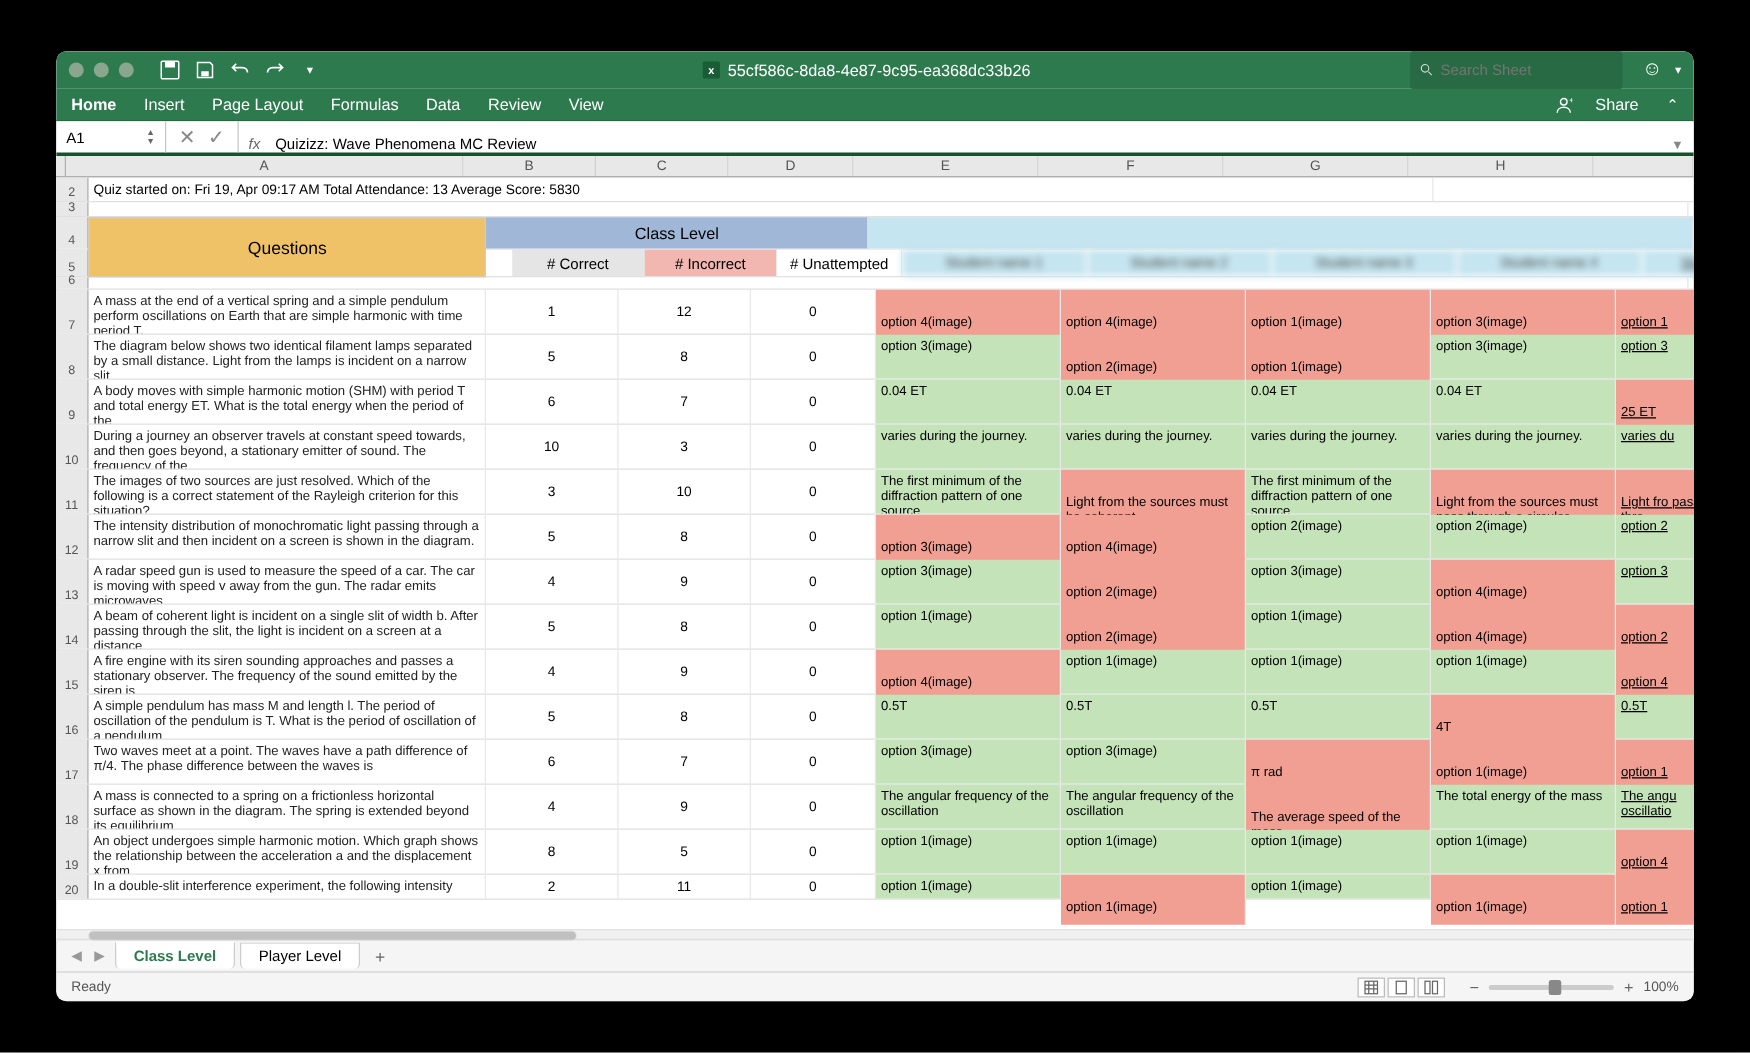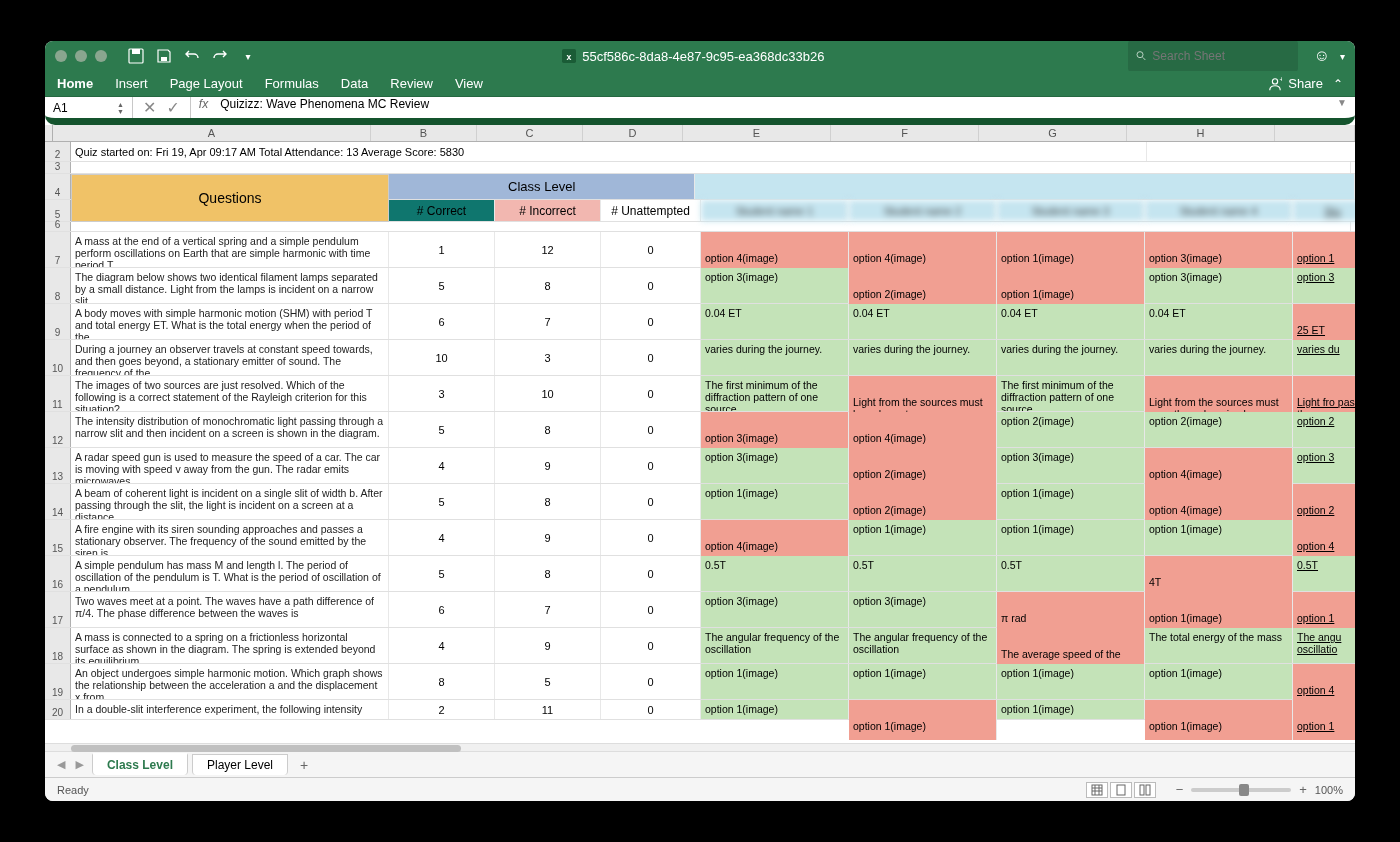--- a/index.html
+++ b/index.html
@@ -15,25 +15,25 @@
 .tb-icon svg { width: 16px; height: 16px; fill: #fff; }
 .doc-title { flex: 1; text-align: center; color: #fff; font-size: 13px; display: flex; align-items: center; justify-content: center; gap: 6px; }
 .search-box { background: #276a44; border-radius: 4px; padding: 16px 8px; display: flex; align-items: center; gap: 6px; width: 170px; height: 22px; }
 .search-box input { background: transparent; border: none; outline: none; color: #cde0d4; font-size: 12px; width: 100%; }
 .smiley { color: #fff; font-size: 16px; margin-left: 8px; cursor: pointer; }
 
 
 .menubar { background: #2d7a4e; height: 26px; display: flex; align-items: center; padding: 0 12px; gap: 22px; border-bottom: 1px solid #256841; }
 .menu-item { color: #fff; font-size: 13px; cursor: pointer; }
 .menu-item.active { font-weight: 600; }
-.share { margin-left: auto; display: flex; align-items: center; gap: 6px; color:#fff; font-size:13px; cursor:pointer;}
+.share { margin-left: auto; display: flex; align-items: center; gap: 18px; color:#fff; font-size:13px; cursor:pointer;}
 .caret { margin-left: 4px; font-size: 12px; }
 
 
-.formula-row { display: flex; height: 28px; border-bottom: 7px solid #14532d; background: #fff; align-items: flex-start; border-radius: 10px; }
+.formula-row { display: flex; height: 28px; border-bottom: 3px solid #14532d; background: #fff; align-items: flex-end; }
 .name-box { width: 88px; border-right: 1px solid #c8c8c8; display: flex; align-items: center; padding: 0 8px; font-size: 12px; height: 100%; justify-content: space-between; }
 .name-box .nb-btns { display:flex; flex-direction:column; font-size:7px; color:#666; line-height:7px; }
 .fx-controls { display: flex; align-items: center; gap: 10px; padding: 0 10px; border-right: 1px solid #c8c8c8; height:100%; color:#888; }
 .fx-label { font-style: italic; font-size: 12px; color: #666; padding: 0 8px; }
 .formula-input { flex: 1; font-size: 12px; padding: 0 4px; }
 .fx-expand { padding: 0 8px; color:#888; font-size:10px; }
 
 
 .sheet-area { flex: 1; overflow: hidden; position: relative; background:#fff; }
 .grid-scroll { overflow: auto; height: calc(100% - 0px); }
@@ -59,21 +59,21 @@
 .wI { width: 80px; min-width:80px;text-decoration:underline;}
 
 
 .r2 { height: 20px; font-size: 13px; }
 .blank-row { height: 12px; }
 .header-row1 { height: 26px; }
 .header-row2 { height: 22px; }
 .questions-hdr { background: #f0c267; font-size: 14px; font-weight: 500; justify-content: center; border:1px solid #ccc;}
 .class-level-hdr { background: #a0b7d8; font-size: 13px; justify-content: center; }
 .student-hdr { background: #c5e5f0; }
-.correct-hdr { background: #0f766e; justify-content:center; font-size:12px;}
+.correct-hdr { background: #e5e5e5; justify-content:center; font-size:12px;margin-left:21px;}
 .incorrect-hdr { background: #f2b7b0; justify-content:center; font-size:12px;}
 .unattempt-hdr { background: #fff; justify-content:center; font-size:12px;}
 .blurred { filter: blur(3px); font-size:11px; color:#444; text-align:center; justify-content:center;}
 
 .data-row { height: 36px; }
 .qcell { font-size: 10.5px; line-height: 12px; align-items: flex-start; padding: 3px 4px; color:#222;}
 .ans-green { background: #c4e3b8; font-size:10.5px; align-items:flex-start; padding:3px 4px;}
 .ans-red { background: #f19f92; font-size:10.5px; align-items:flex-start; padding:20px 4px;}
 .last-partial { height: 20px; }
 

